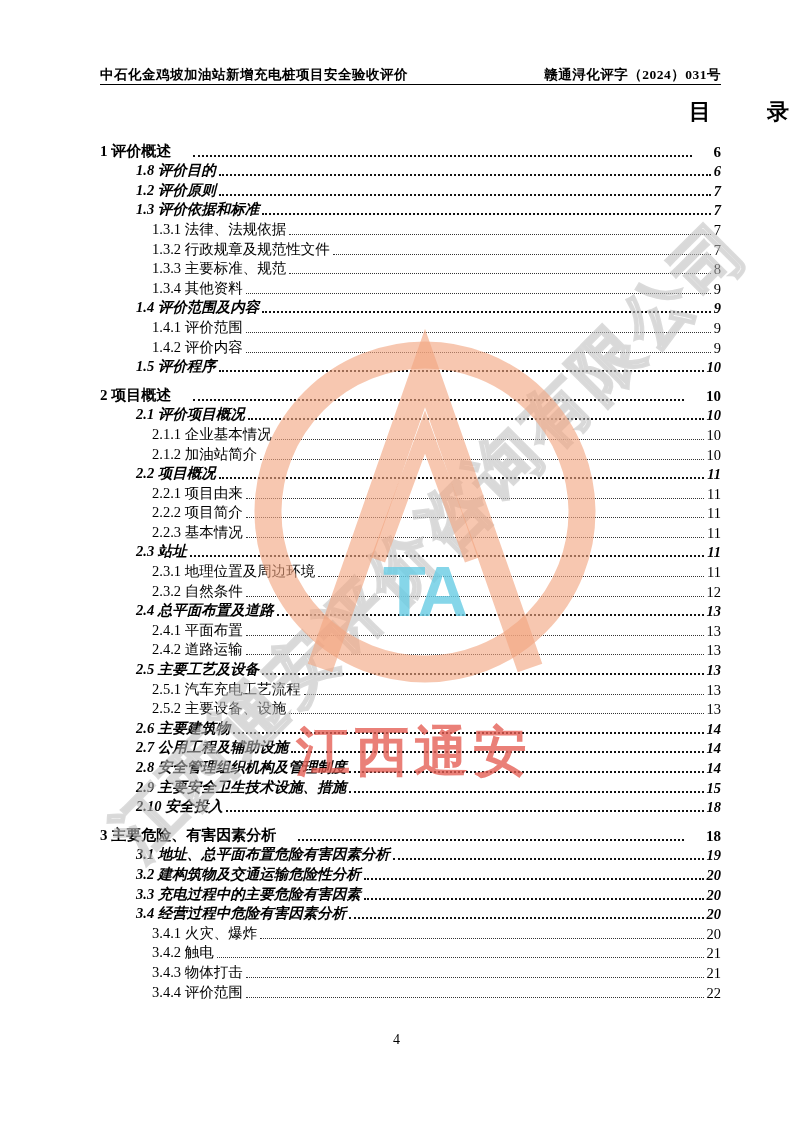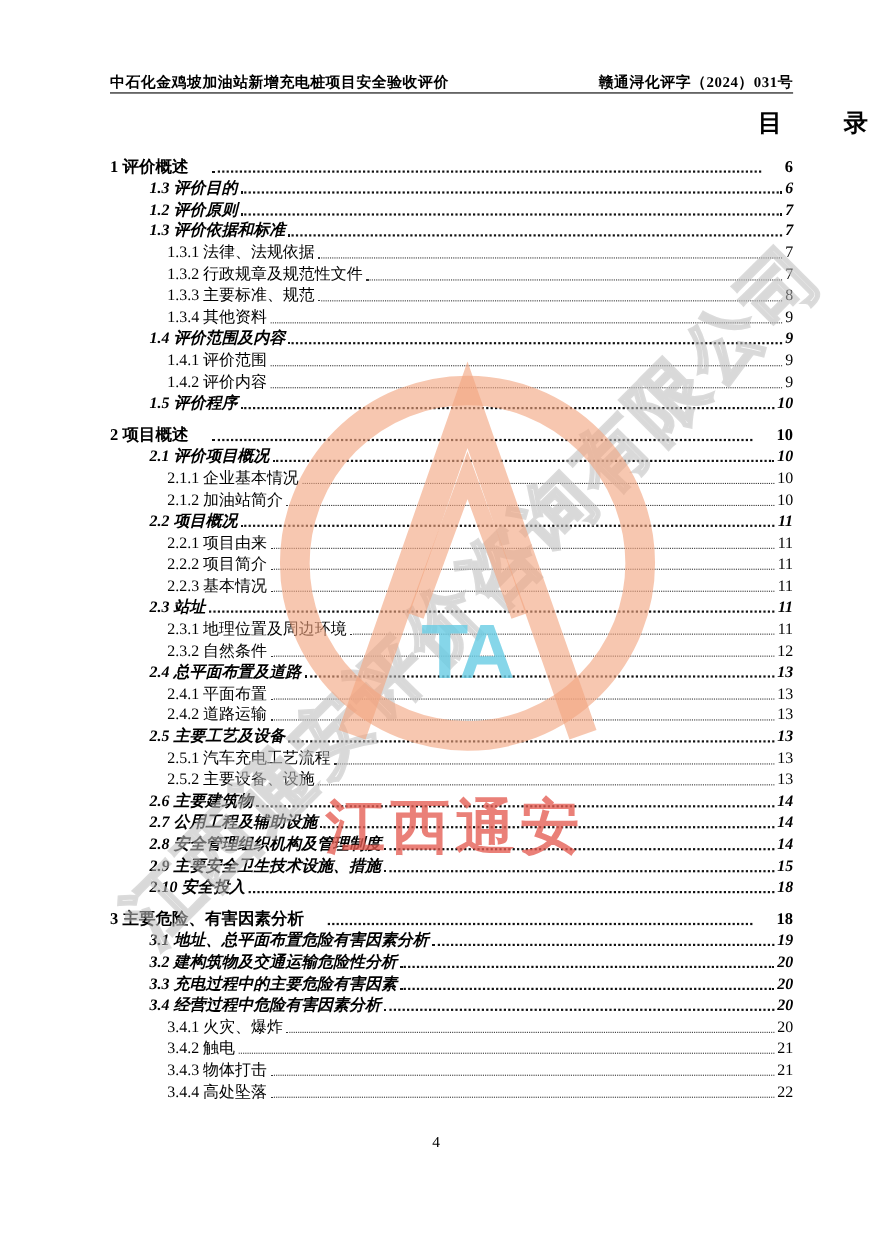--- a/index.html
+++ b/index.html
@@ -103,21 +103,21 @@
 
   <div class="doc-title">目　　录</div>
 
   <div class="toc">
       <div class="toc-row lvl1">
         <span class="toc-label">1 评价概述</span>
         <span class="leader"></span>
         <span class="toc-page">6</span>
       </div>
       <div class="toc-row lvl2">
-        <span class="toc-label">1.3 评价目的</span>
+        <span class="toc-label">1.8 评价目的</span>
         <span class="leader"></span>
         <span class="toc-page">6</span>
       </div>
       <div class="toc-row lvl2">
         <span class="toc-label">1.2 评价原则</span>
         <span class="leader"></span>
         <span class="toc-page">7</span>
       </div>
       <div class="toc-row lvl2">
         <span class="toc-label">1.3 评价依据和标准</span>
@@ -308,21 +308,21 @@
         <span class="toc-label">3.4.2 触电</span>
         <span class="leader"></span>
         <span class="toc-page">21</span>
       </div>
       <div class="toc-row lvl3">
         <span class="toc-label">3.4.3 物体打击</span>
         <span class="leader"></span>
         <span class="toc-page">21</span>
       </div>
       <div class="toc-row lvl3">
-        <span class="toc-label">3.4.4 高处坠落</span>
+        <span class="toc-label">3.4.4 评价范围</span>
         <span class="leader"></span>
         <span class="toc-page">22</span>
       </div>
     </div>
 
   <div class="footer">4</div>
 
 </div>
 
 </body></html>

